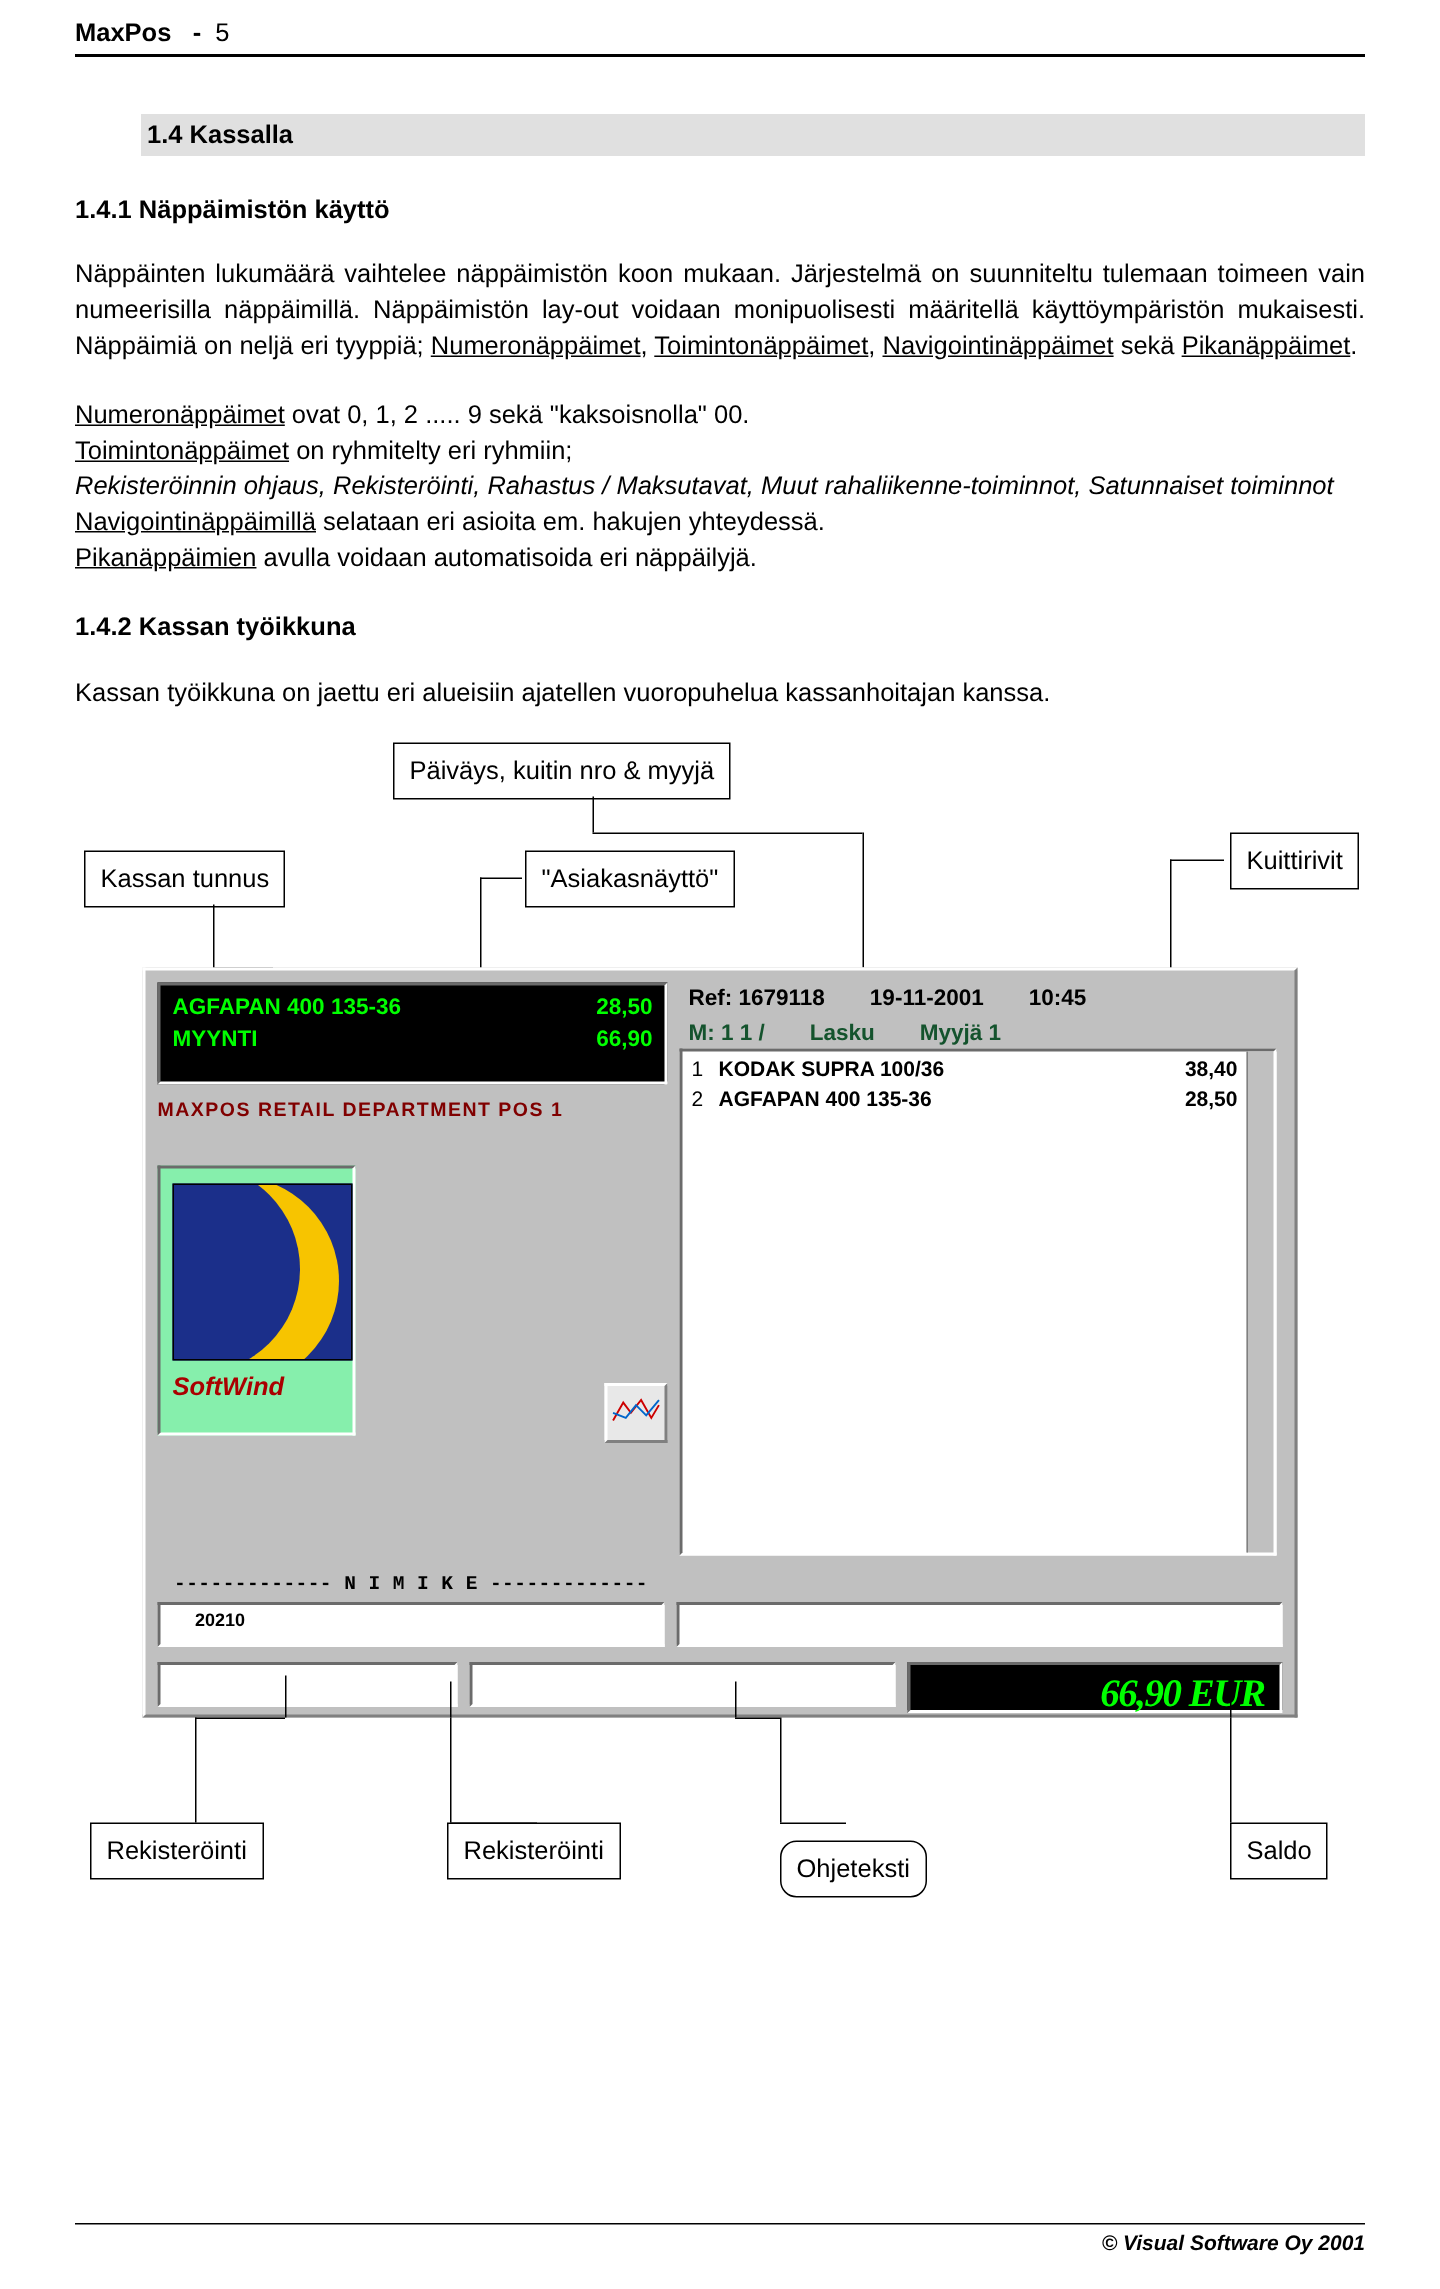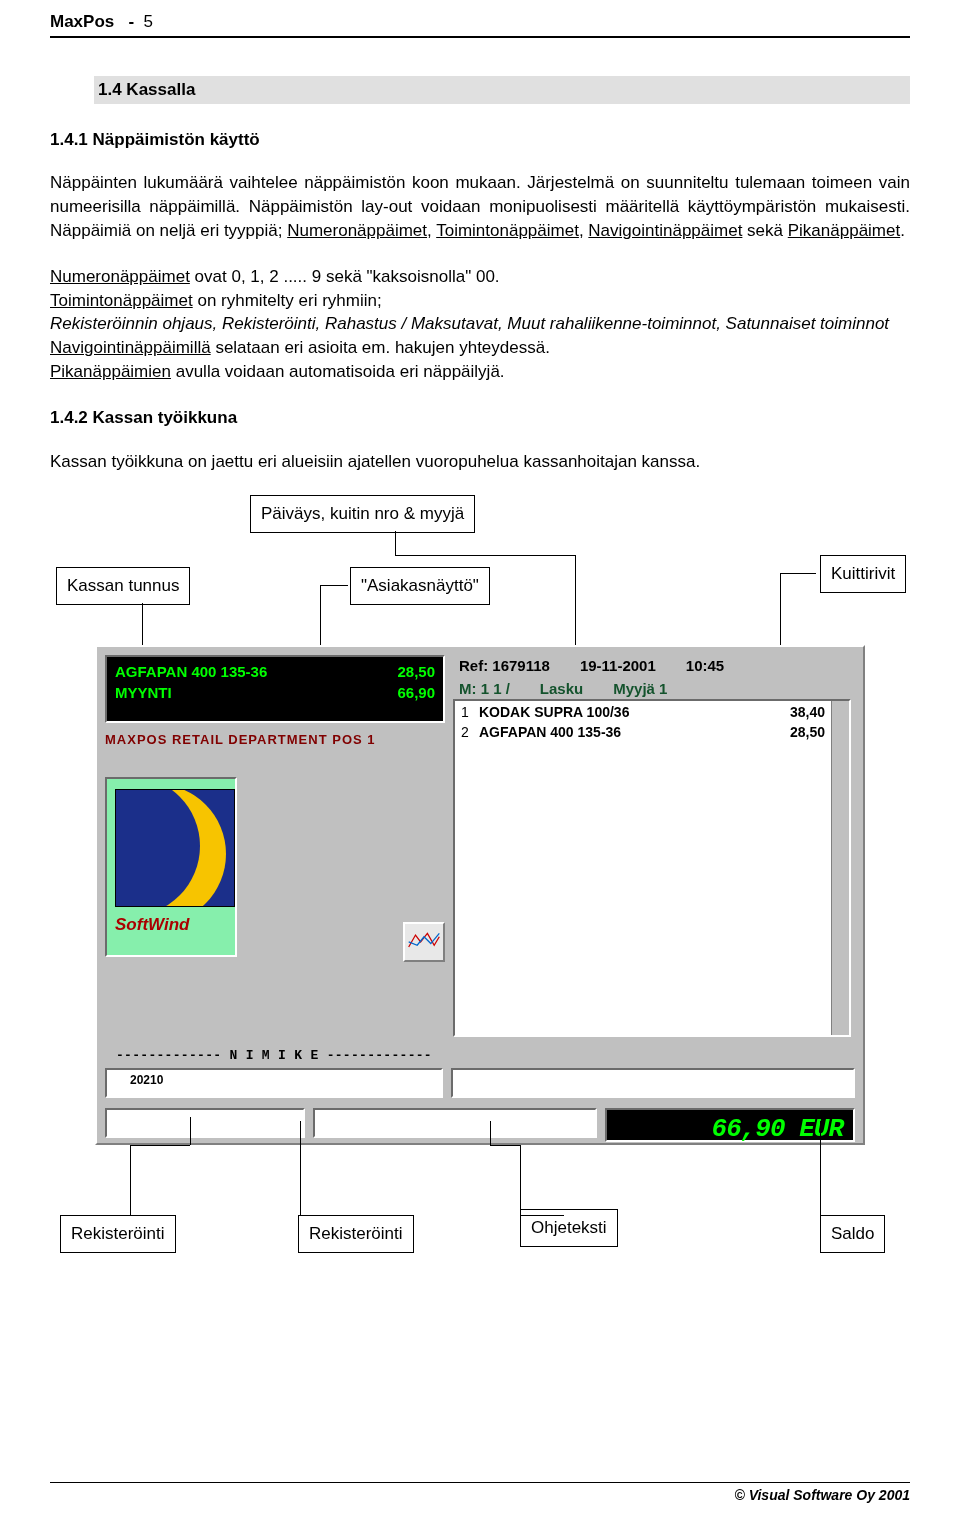--- a/index.html
+++ b/index.html
@@ -196,21 +196,21 @@
     font-size:12px;
   }
   .row-fields { display:flex; gap:8px; margin-top:2px; }
   .row-fields .field:nth-child(1){ width:338px; }
   .row-fields .field:nth-child(2){ flex:1; }
   .row2 { display:flex; gap:8px; margin-top:10px; }
   .row2 .field:nth-child(1){ width:200px; }
   .row2 .field:nth-child(2){ flex:1; }
   .total-lcd {
     width:250px;
-    font-family:Liberation Mono, monospace;
+    font-family:Liberation Serif, serif;
     font-size:26px;
     text-align:right;
     padding-right:10px;
     font-style:italic;
     letter-spacing:-1px;
     line-height:30px;
     height:34px;
   }
   .pos-window { height:500px; }
 
@@ -253,21 +253,21 @@
   <span class="u">Navigointinäppäimillä</span><span> selataan eri asioita em. hakujen yhteydessä.</span><br>
   <span class="u">Pikanäppäimien</span><span> avulla voidaan automatisoida eri näppäilyjä.</span>
 </p>
 
 <div class="h-sub">1.4.2   Kassan työikkuna</div>
 
 <p style="text-align:justify">Kassan työikkuna on jaettu eri alueisiin ajatellen vuoropuhelua kassanhoitajan kanssa.</p>
 
 <div class="annot-row">
 
-  <div class="annot-box" style="left:200px; top:0;text-align:right;">Päiväys, kuitin nro &amp; myyjä</div>
+  <div class="annot-box" style="left:212px; top:0;text-align:right;">Päiväys, kuitin nro &amp; myyjä</div>
   <div class="annot-box" style="left:6px; top:72px;">Kassan tunnus</div>
   <div class="annot-box" style="left:300px; top:72px;">"Asiakasnäyttö"</div>
   <div class="annot-box" style="left:770px; top:60px;">Kuittirivit</div>
 
   <div class="line" style="left:345px; top:36px; width:1px; height:24px;"></div>
   <div class="line" style="left:345px; top:60px; width:180px; height:1px;"></div>
   <div class="line" style="left:525px; top:60px; width:1px; height:90px;"></div>
 
   <div class="line" style="left:92px; top:108px; width:1px; height:44px;"></div>
   <div class="line" style="left:92px; top:150px; width:40px; height:1px;"></div>
@@ -352,21 +352,21 @@
       <div class="field"></div>
       <div class="field"></div>
       <div class="lcd total-lcd">66,90 EUR</div>
     </div>
   </div>
 </div>
 
 <div class="bottom-annot">
   <div class="annot-box" style="left:10px; top:70px;">Rekisteröinti</div>
   <div class="annot-box" style="left:248px; top:70px;">Rekisteröinti</div>
-  <div class="annot-box" style="left:470px; top:64px;">Ohjeteksti</div>
+  <div class="annot-box" style="left:470px; top:82px;border-radius:11px;">Ohjeteksti</div>
   <div class="annot-box" style="left:770px; top:70px;">Saldo</div>
 
   <div class="line" style="left:80px; top:0; width:1px; height:70px;"></div>
   <div class="line" style="left:80px; top:0; width:60px; height:1px;"></div>
   <div class="line" style="left:140px; top:-28px; width:1px; height:28px;"></div>
 
   <div class="line" style="left:250px; top:0; width:1px; height:70px;"></div>
   <div class="line" style="left:250px; top:-24px; width:1px; height:24px;"></div>
   <div class="line" style="left:250px; top:70px; width:58px; height:1px;"></div>
 

